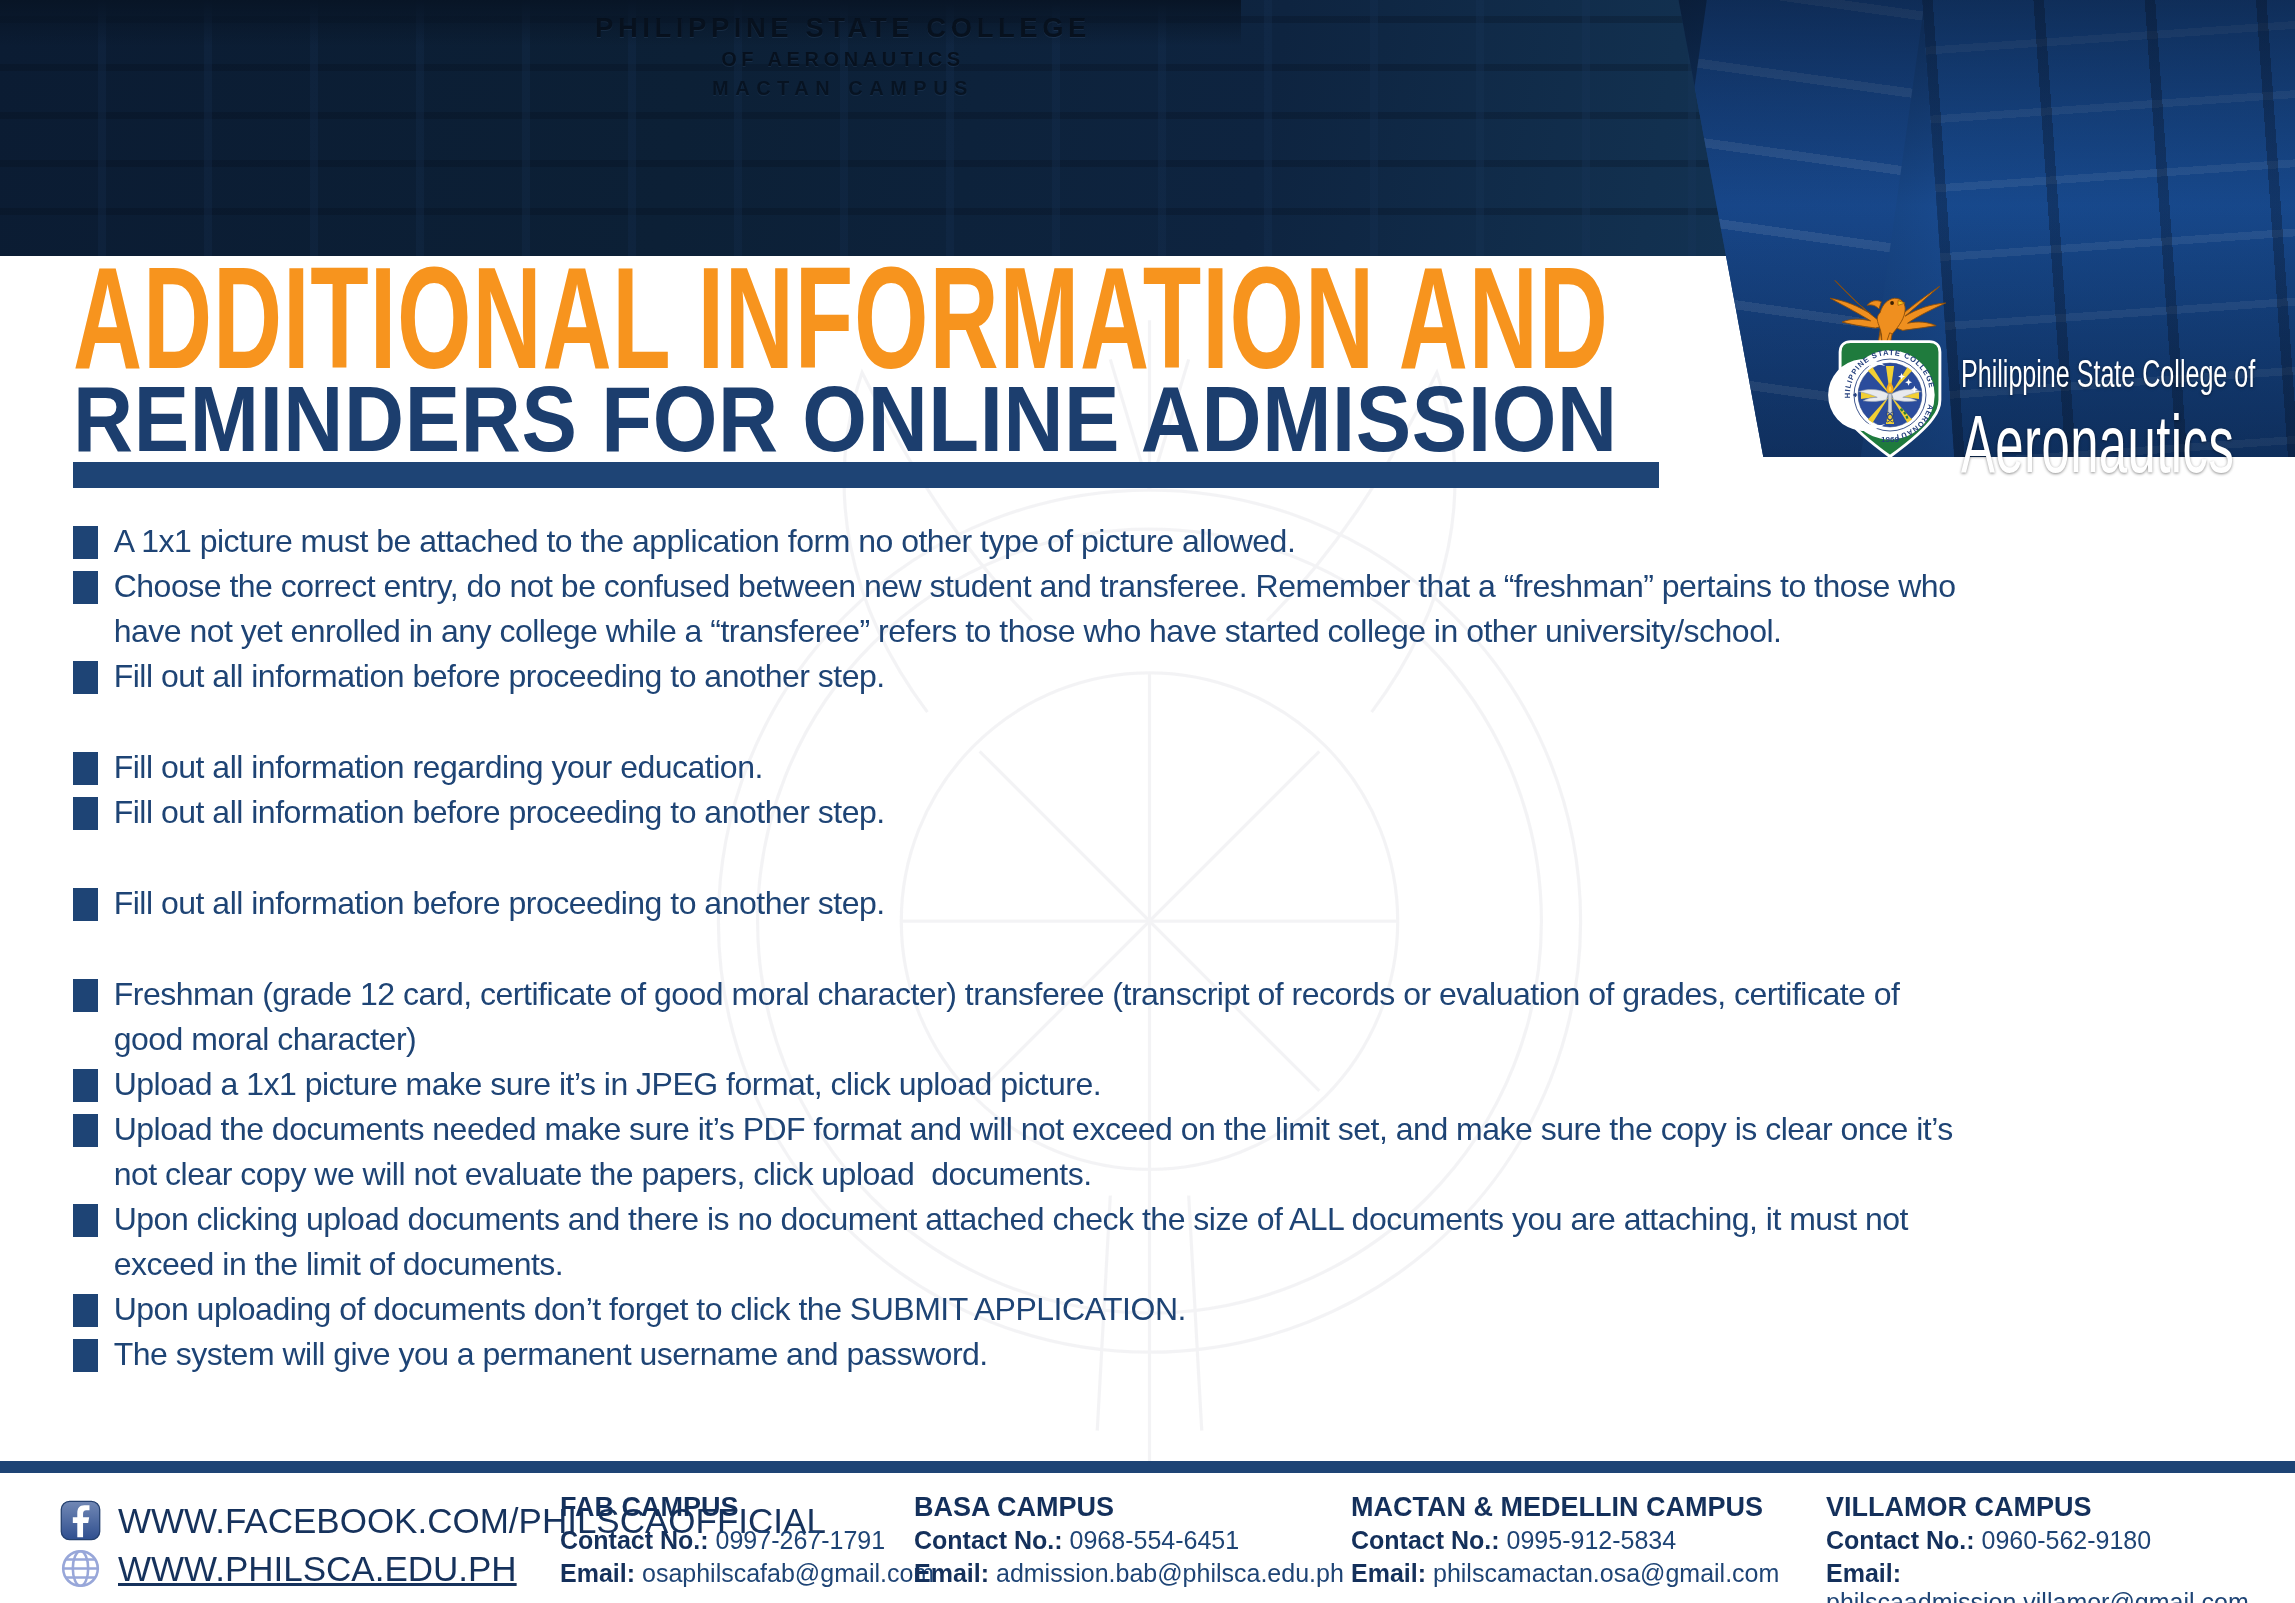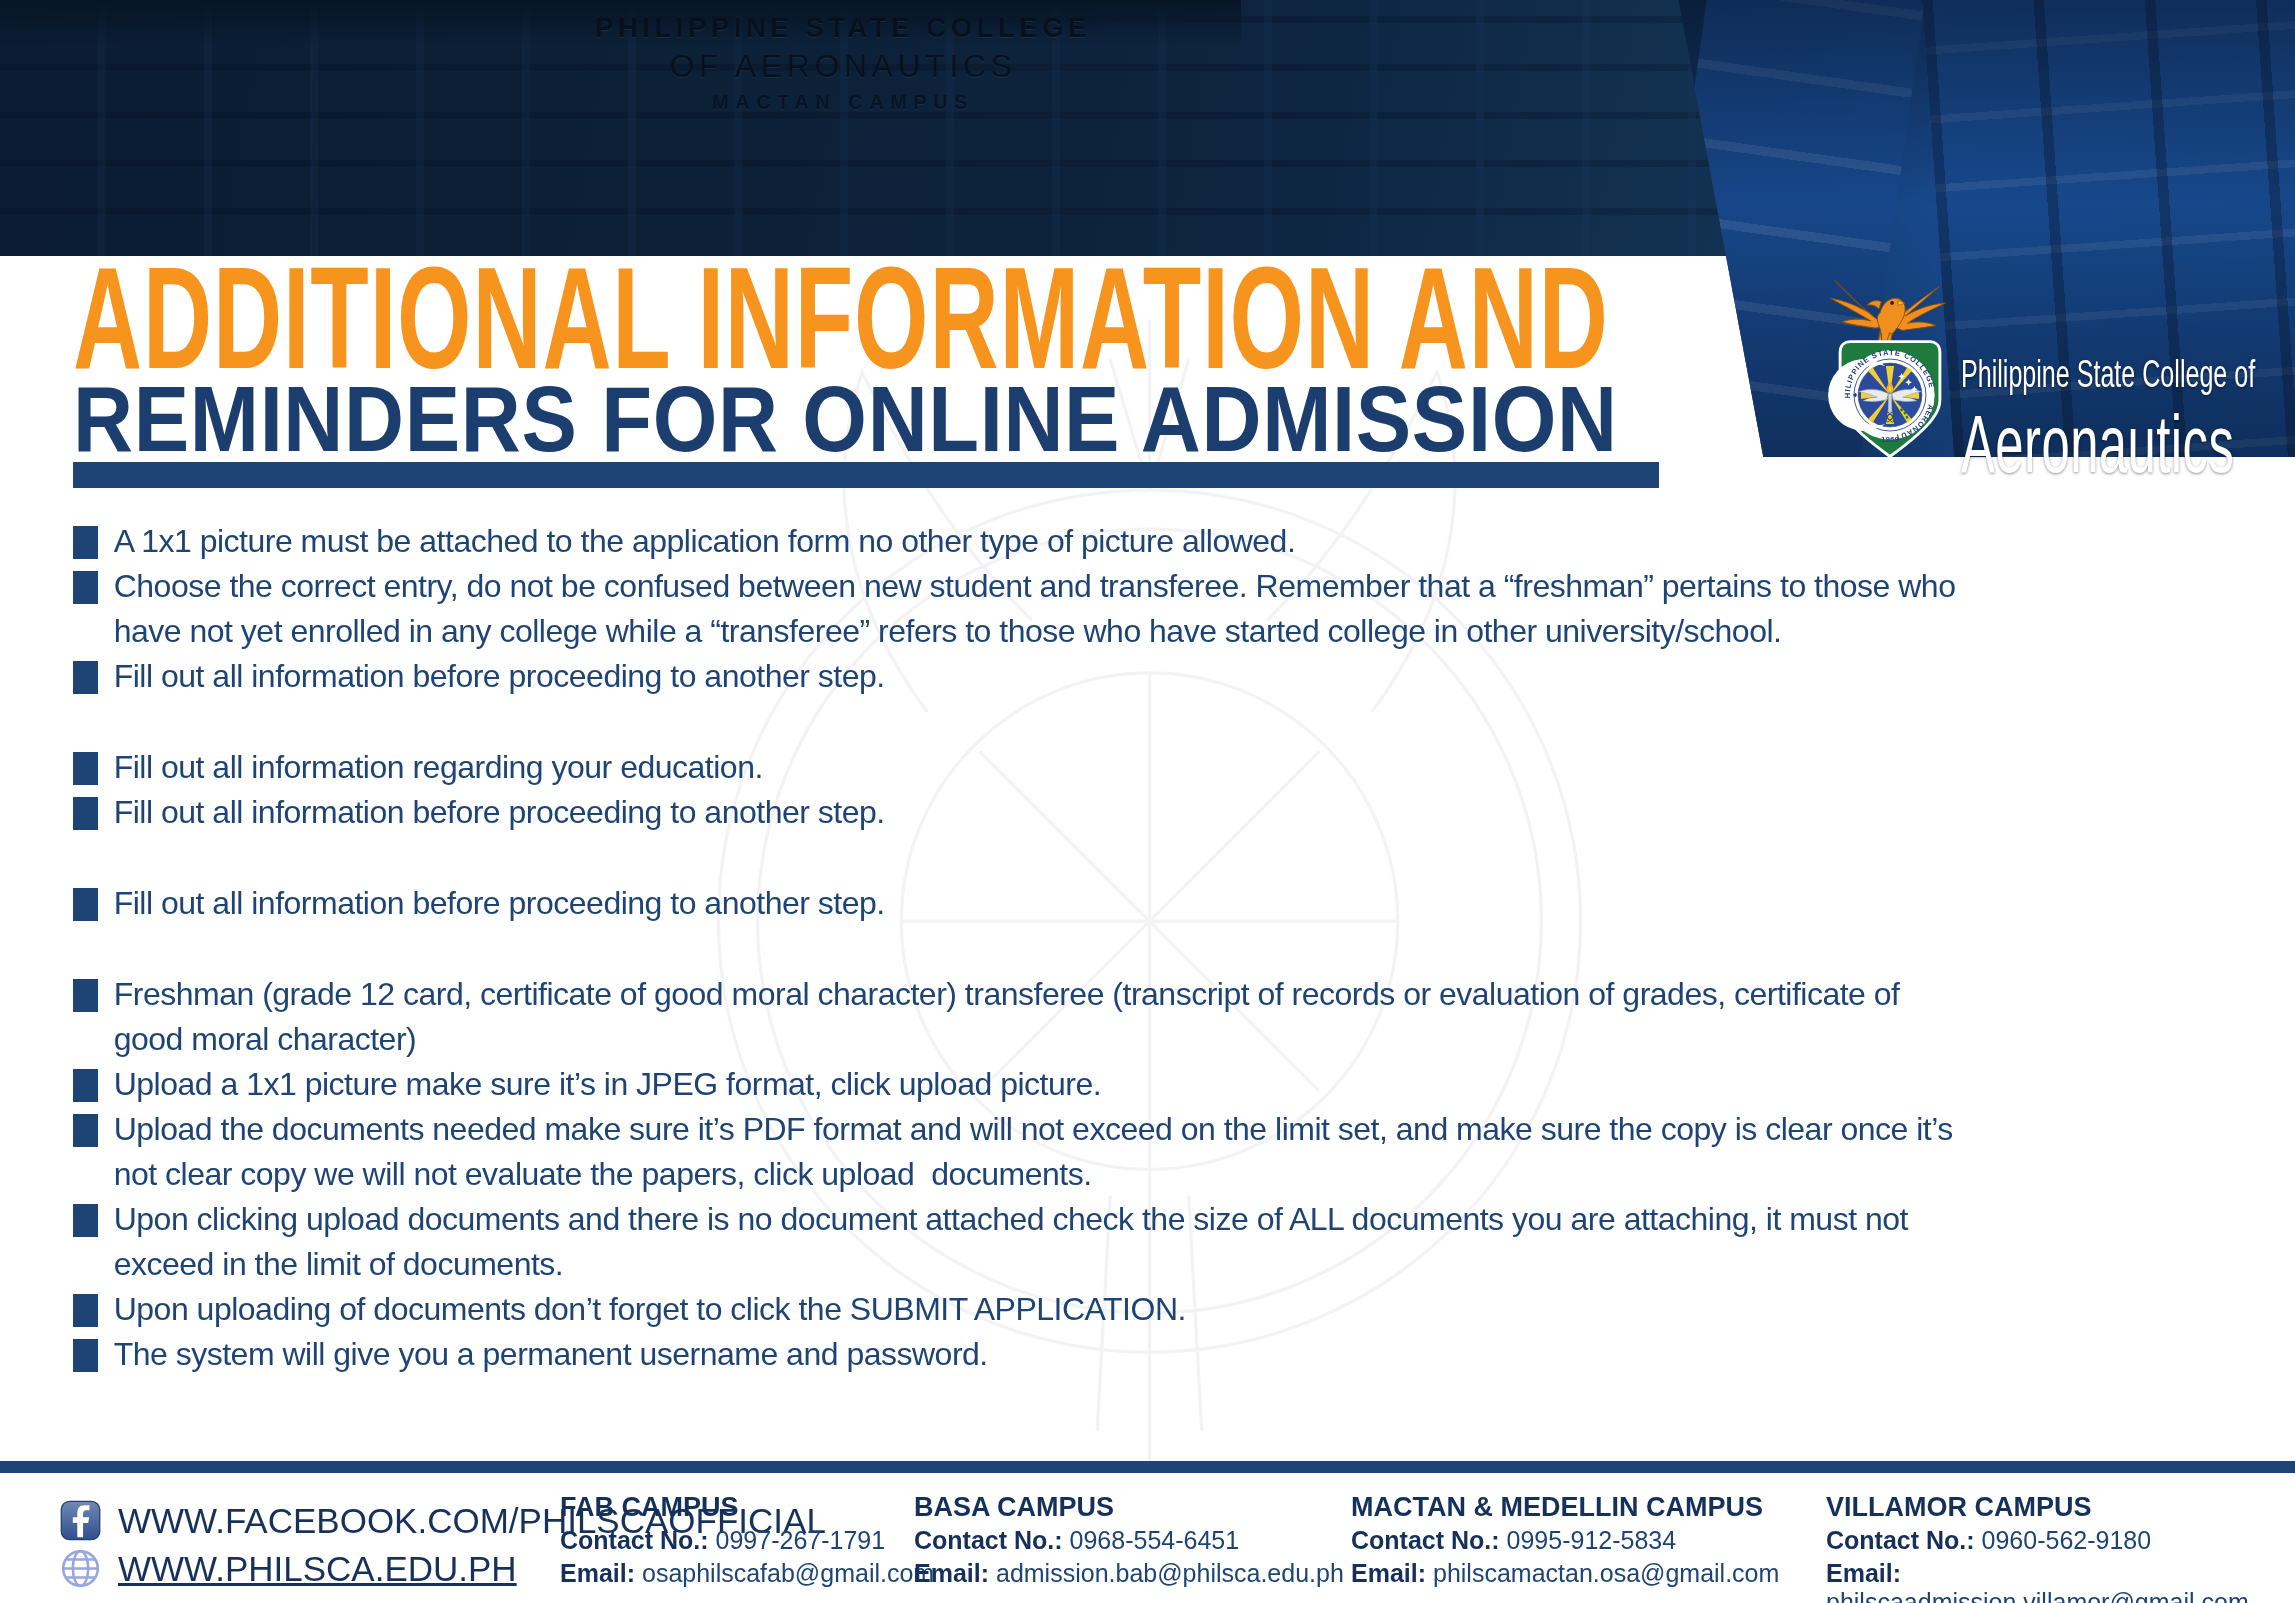--- a/index.html
+++ b/index.html
@@ -13,21 +13,21 @@
     overflow:hidden;}
   .banner .win-grid{position:absolute;left:0;top:0;width:100%;height:100%;opacity:.5;
     background:
       repeating-linear-gradient(90deg,transparent 0 98px,rgba(30,60,100,.35) 98px 106px),
       repeating-linear-gradient(0deg,transparent 0 41px,rgba(5,12,24,.45) 41px 48px);}
   .banner .roofline{position:absolute;left:0;top:0;width:1241px;height:46px;
     background:linear-gradient(180deg,#081526 0%,rgba(8,21,38,0) 100%);}
   .banner-sign{position:absolute;left:588px;top:11.8px;width:510px;text-align:center;
     color:rgba(6,16,28,.95);text-shadow:0 0.7px 0.7px rgba(110,150,190,.14);}
   .banner-sign .s1{font-size:27.4px;font-weight:700;letter-spacing:4.6px;}
-  .banner-sign .s2{font-size:32px;font-weight:400;letter-spacing:4.6px;margin-top:3.9px;text-align:center;}
+  .banner-sign .s2{font-size:20px;font-weight:700;letter-spacing:4.6px;margin-top:3.9px;text-align:center;}
   .banner-sign .s3{font-size:20px;font-weight:700;letter-spacing:6.5px;margin-top:6.5px;opacity:.85;}
 
   
   .logo-block{position:absolute;left:1600px;top:0;width:695px;height:457px;
     clip-path:polygon(11.3% 0,100% 0,100% 100%,23.5% 100%);
     background:linear-gradient(100deg,#0f2c52 0%,#154079 28%,#1d55a4 58%,#1a4c96 80%,#123a75 100%);
     overflow:hidden;}
   .logo-block .bldg1{position:absolute;left:72px;top:-39px;width:216px;height:588px;
     background:
       repeating-linear-gradient(0deg,rgba(255,255,255,.10) 0 9.1px,transparent 9.1px 78px),

